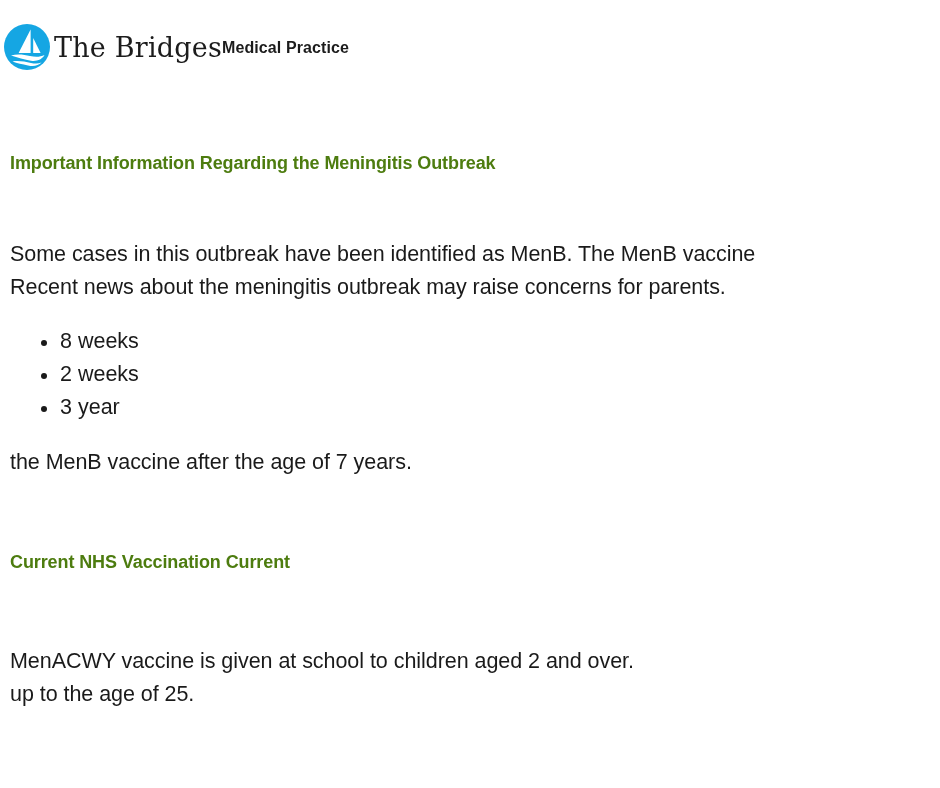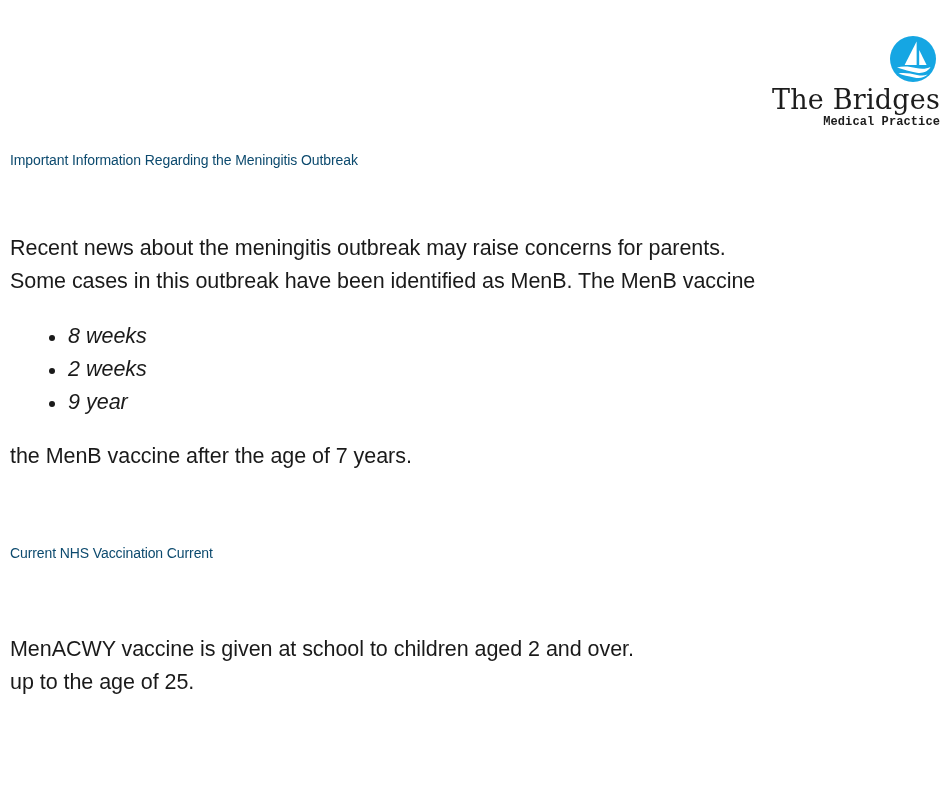--- a/index.html
+++ b/index.html
@@ -18,84 +18,83 @@
   .page {
     position: relative;
     width: 940px;
     height: 788px;
     background: #ffffff;
   }
 
   
   .logo-block {
     width: 100%;
-    padding-top: 34px;
+    padding-top: 22px;
     display: flex;
-    flex-direction: column;
-    align-items: flex-end;
+    flex-direction: row;
+    align-items: center;
   }
   .logo-mark {
     width: 54px;
     height: 50px;
     display: block;
   }
   .logo-wordmark {
     margin-top: 2px;
     font-family: "DejaVu Serif", "Liberation Serif", serif;
     font-size: 27px;
     font-weight: 400;
     letter-spacing: 0.2px;
     color: #1c1c1c;
     line-height: 1.05;
   }
   .logo-subtext {
     margin-top: 1px;
-    font-family: Liberation Mono, monospace;
-    font-size: 12px;
+    font-family: Liberation Sans, sans-serif;
+    font-size: 16px;
     font-weight: 700;
     letter-spacing: 0.1px;
     color: #1c1c1c;
   }
 
   
   .content {
     position: absolute;
     left: 10px;
     top: 136px;
     width: 926px;
   }
 
   .section-heading {
     font-family: "Liberation Sans", sans-serif;
-    font-size: 14px;
-    font-weight: 400;
-    color: #0c4a6e;
+    font-size: 18px;
+    font-weight: 700;
+    color: #4d7c0f;
     line-height: 30px;
     letter-spacing: -0.1px;
     white-space: nowrap;
   }
 
   .para {
     font-family: "Liberation Sans", sans-serif;
     font-size: 21.5px;
     font-weight: 400;
     color: #1a1a1a;
     line-height: 33px;
     letter-spacing: -0.05px;
   }
   .para .line {
     display: block;
     white-space: nowrap;
   }
 
   ul.bullets {
-    margin: 16px;
+    margin: 8px;
     padding: 0;
     list-style: none;
-    font-style: italic;
   }
   ul.bullets li {
     font-family: "Liberation Sans", sans-serif;
     font-size: 21.5px;
     font-weight: 400;
     color: #1a1a1a;
     line-height: 33px;
     padding-left: 42px;
     position: relative;
     white-space: nowrap;
@@ -135,28 +134,28 @@
     <div class="logo-subtext">Medical Practice</div>
   </div>
 
   <div class="content">
 
     <h1 class="section-heading">Important Information Regarding the Meningitis Outbreak</h1>
 
     <div class="gap-sm"></div>
 
     <p class="para">
+      <span class="line">Some cases in this outbreak have been identified as MenB. The MenB vaccine</span>
       <span class="line">Recent news about the meningitis outbreak may raise concerns for parents.</span>
-      <span class="line">Some cases in this outbreak have been identified as MenB. The MenB vaccine</span>
     </p>
 
     <ul class="bullets">
       <li>8 weeks</li>
       <li>2 weeks</li>
-      <li>9 year</li>
+      <li>3 year</li>
     </ul>
 
     <p class="para">
       <span class="line">the MenB vaccine after the age of 7 years.</span>
     </p>
 
     <div class="gap-md"></div>
 
     <h2 class="section-heading">Current NHS Vaccination Current</h2>
 

